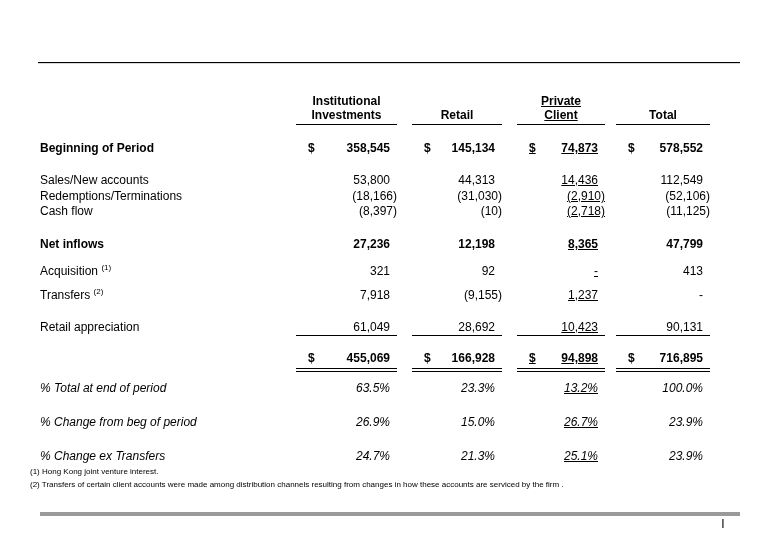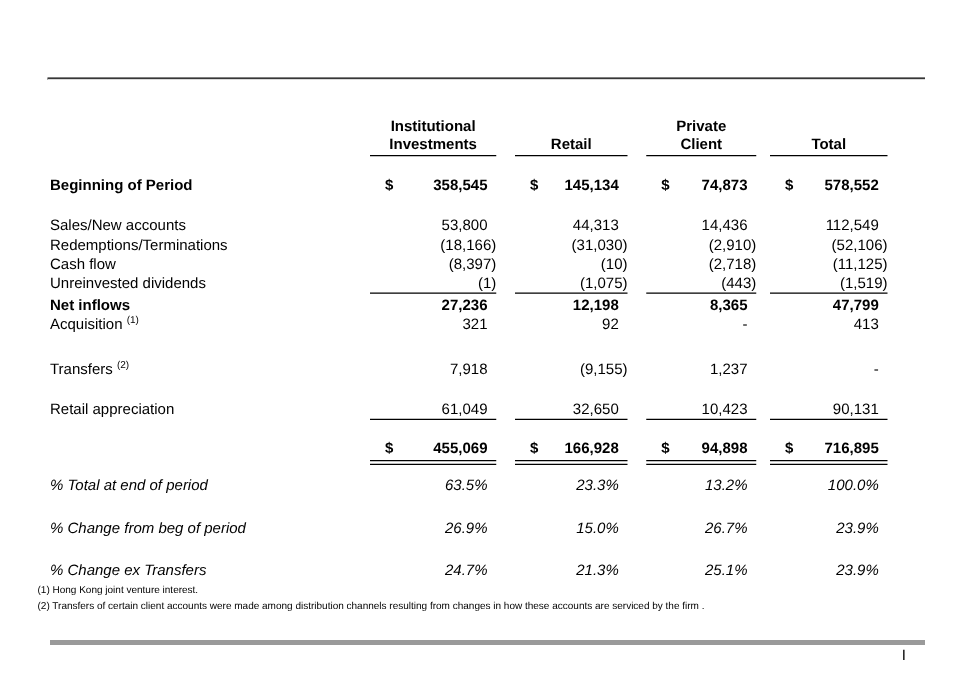--- a/index.html
+++ b/index.html
@@ -10,21 +10,21 @@
     overflow:hidden;
   }
   .top-rule { position:absolute; left:38px; top:62px; width:702px; height:2px; background:#000; border-bottom:1px solid #d9d9d9; }
   .bottom-rule { position:absolute; left:40px; top:512px; width:700px; height:4px; background:#9a9a9a; }
   .page-mark { position:absolute; left:716px; top:517px; width:14px; font-size:12px; text-align:center; color:#000; }
 
   
   .lab { position:absolute; left:40px; width:252px; }
   .c1 { position:absolute; left:296px; width:101px; }
   .c2 { position:absolute; left:412px; width:90px; }
-  .c3 { position:absolute; left:517px; width:88px; }
+  .c3 { position:absolute; left:517px; width:88px;text-decoration:underline; }
   .c4 { position:absolute; left:616px; width:94px; }
 
   .row { position:absolute; left:0; width:779px; height:16px; font-size:12px; line-height:15px;padding-left:44px; }
   .row .cell { height:16px; display:flex; justify-content:flex-end; align-items:flex-start; }
   .row .cell.dollar { justify-content:space-between; }
   .ds { padding-left:12px; }
   .num { text-align:right; padding-right:7px; white-space:pre; }
   .num.paren { padding-right:0;margin-left:44px; }
   .bold { font-weight:bold; }
   .italic { font-style:italic; }
@@ -127,53 +127,38 @@
         <span class="num paren">(10)</span>
       </div>
     <div class="cell c3">
         <span class="num paren">(2,718)</span>
       </div>
     <div class="cell c4">
         <span class="num paren">(11,125)</span>
       </div>
   </div>
 
-  <div class="row rule" style="top:219px">
-    <div class="lab" style="border:none">Unreinvested dividends</div>
-    <div class="cell c1">
-        <span class="num paren">(1)</span>
-      </div>
-    <div class="cell c2">
-        <span class="num paren">(1,075)</span>
-      </div>
-    <div class="cell c3">
-        <span class="num paren">(443)</span>
-      </div>
-    <div class="cell c4">
-        <span class="num paren">(1,519)</span>
-      </div>
-  </div>
 
   <div class="row bold" style="top:237px">
     <div class="lab">Net inflows</div>
     <div class="cell c1">
         <span class="num">27,236</span>
       </div>
     <div class="cell c2">
         <span class="num">12,198</span>
       </div>
     <div class="cell c3">
         <span class="num">8,365</span>
       </div>
     <div class="cell c4">
         <span class="num">47,799</span>
       </div>
   </div>
 
-  <div class="row" style="top:252px">
+  <div class="row" style="top:264px">
     <div class="lab"><span>Acquisition</span> <sup class="fn">(1)</sup></div>
     <div class="cell c1">
         <span class="num">321</span>
       </div>
     <div class="cell c2">
         <span class="num">92</span>
       </div>
     <div class="cell c3">
         <span class="num">-</span>
       </div>
@@ -197,21 +182,21 @@
         <span class="num">-</span>
       </div>
   </div>
 
   <div class="row rule" style="top:320px">
     <div class="lab">Retail appreciation</div>
     <div class="cell c1">
         <span class="num">61,049</span>
       </div>
     <div class="cell c2">
-        <span class="num">32,650</span>
+        <span class="num">28,692</span>
       </div>
     <div class="cell c3">
         <span class="num">10,423</span>
       </div>
     <div class="cell c4">
         <span class="num">90,131</span>
       </div>
   </div>
 
   <div class="row bold dbl" style="top:351px">

